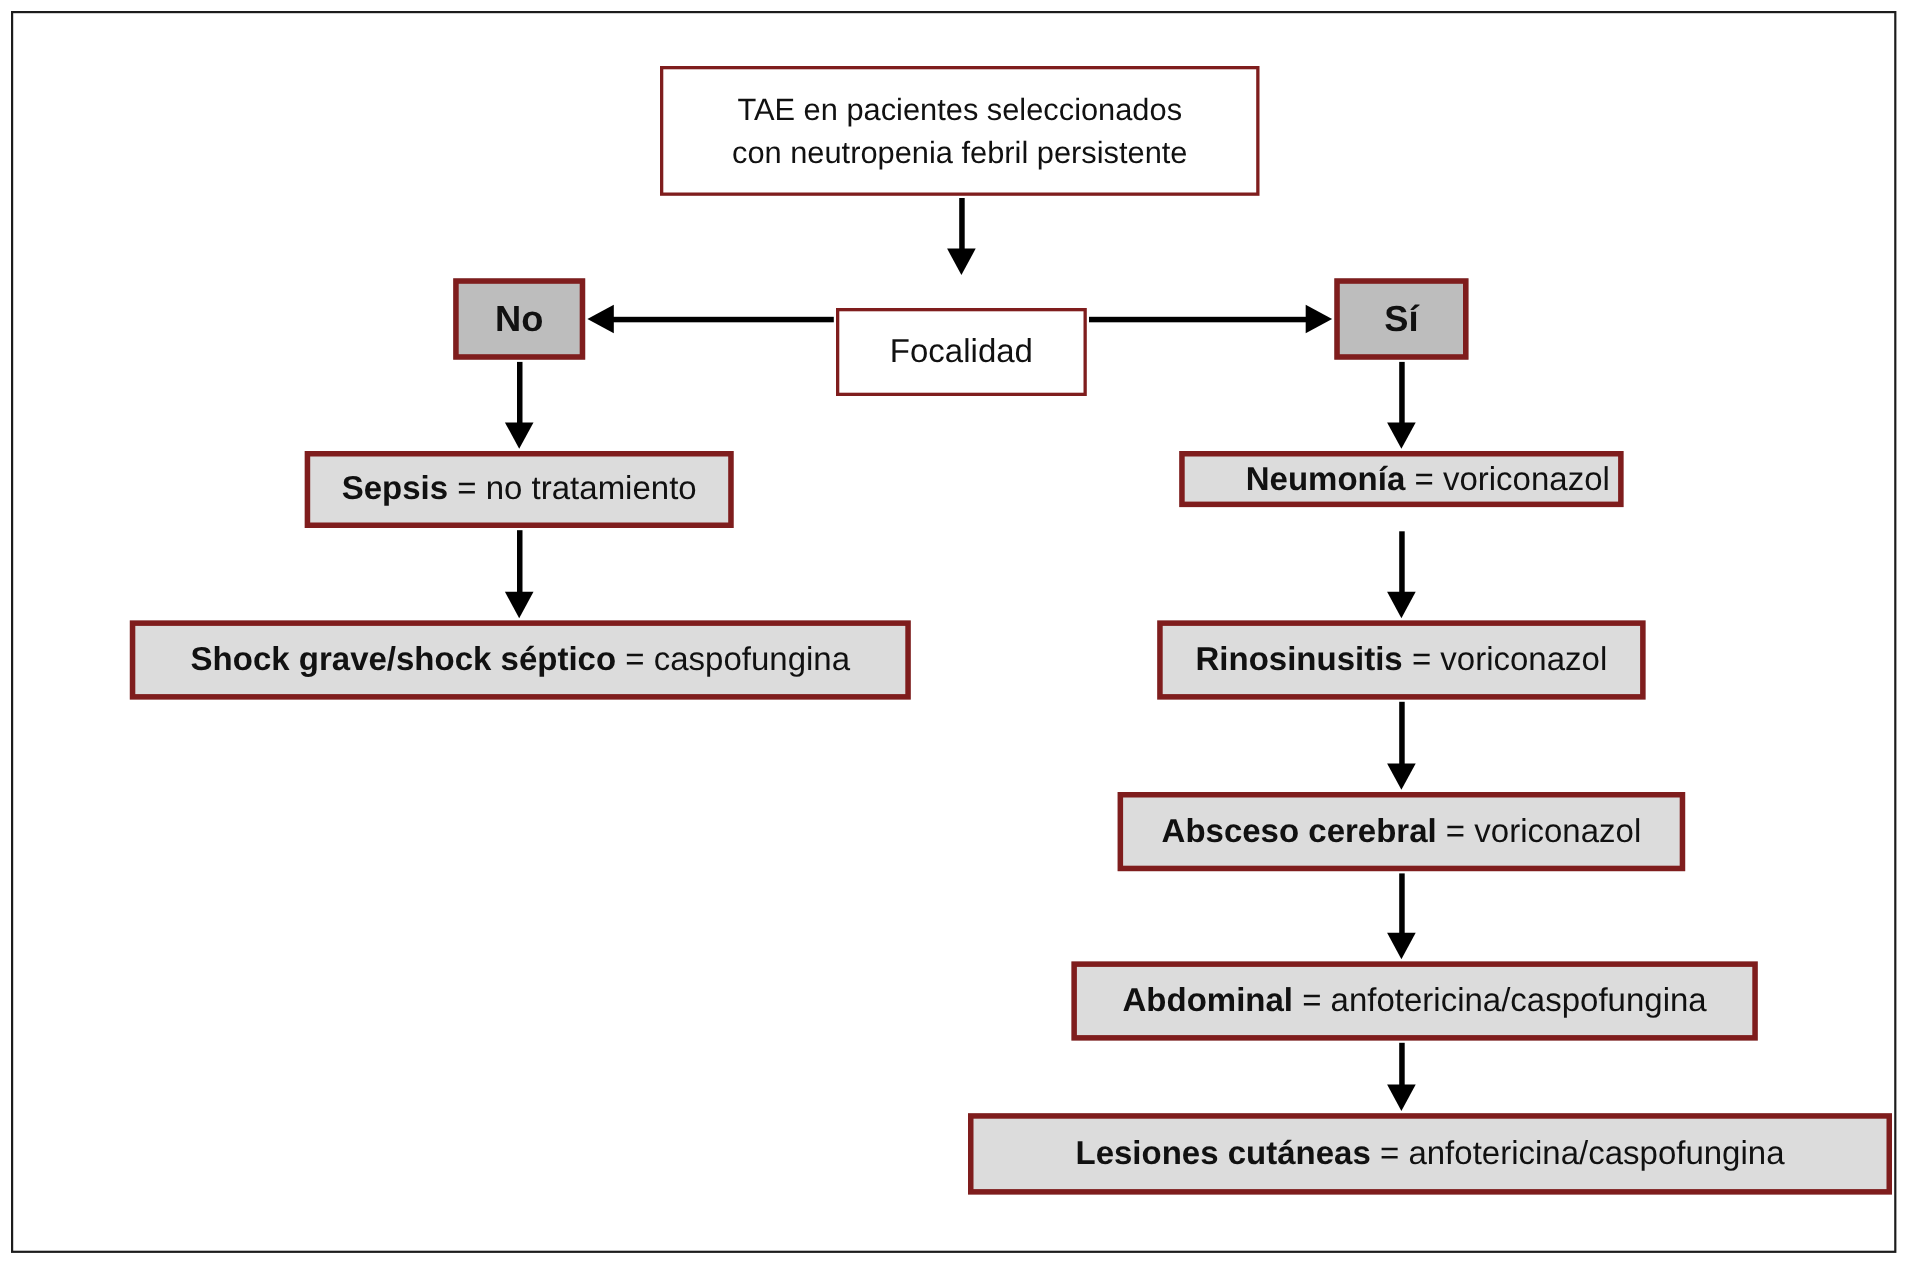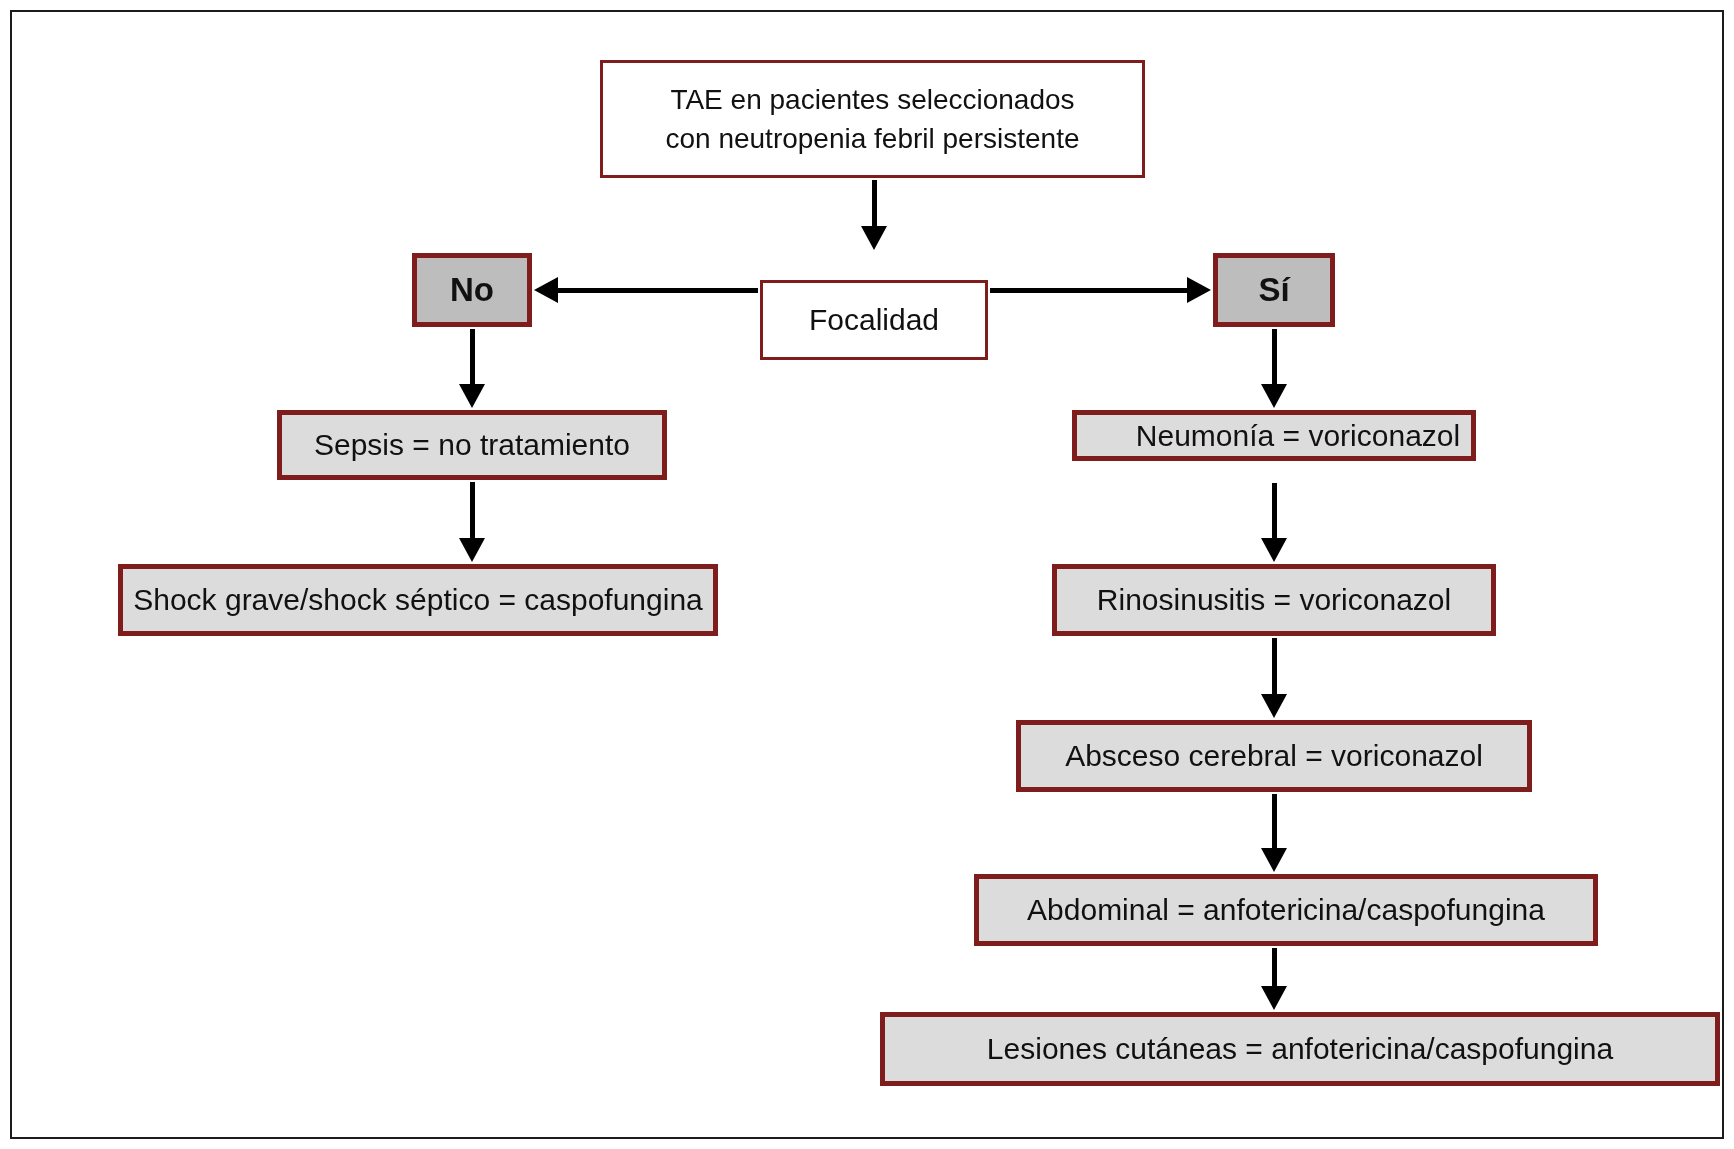--- a/index.html
+++ b/index.html
@@ -27,21 +27,21 @@
     align-items: center;
     justify-content: center;
     text-align: center;
     border: 5px solid #7f1d1d;
     background: #dcdcdc;
     color: #111111;
     font-size: 30px;
     line-height: 1.2;
     white-space: nowrap;
   }
-  .node b { font-weight: normal; }
+  .node b { font-weight: bold; }
   .node-white {
     background: #ffffff;
     border-width: 3px;
   }
   .node-root {
     background: #ffffff;
     border-width: 3px;
     font-size: 28px;
     line-height: 1.4;
     white-space: normal;
@@ -135,21 +135,21 @@
 
   <div class="node" style="left:277px; top:410px; width:390px; height:70px;">
     <span><b>Sepsis</b><span> = no tratamiento</span></span>
   </div>
 
   <div class="arrow arrow-down" style="left:457px; top:482px; height:80px;">
       <i class="shaft"></i>
       <i class="head"></i>
     </div>
 
-  <div class="node" style="left:118px; top:564px; width:600px; height:72px;">
+  <div class="node" style="left:118px; top:564px; width:710px; height:72px;">
     <span><b>Shock grave/shock séptico</b><span> = caspofungina</span></span>
   </div>
 
   <div class="arrow arrow-down" style="left:1259px; top:329px; height:79px;">
       <i class="shaft"></i>
       <i class="head"></i>
     </div>
 
   <div class="node" style="left:1072px; top:410px; width:404px; height:51px;padding-left:48px;">
     <span><b>Neumonía</b><span> = voriconazol</span></span>

